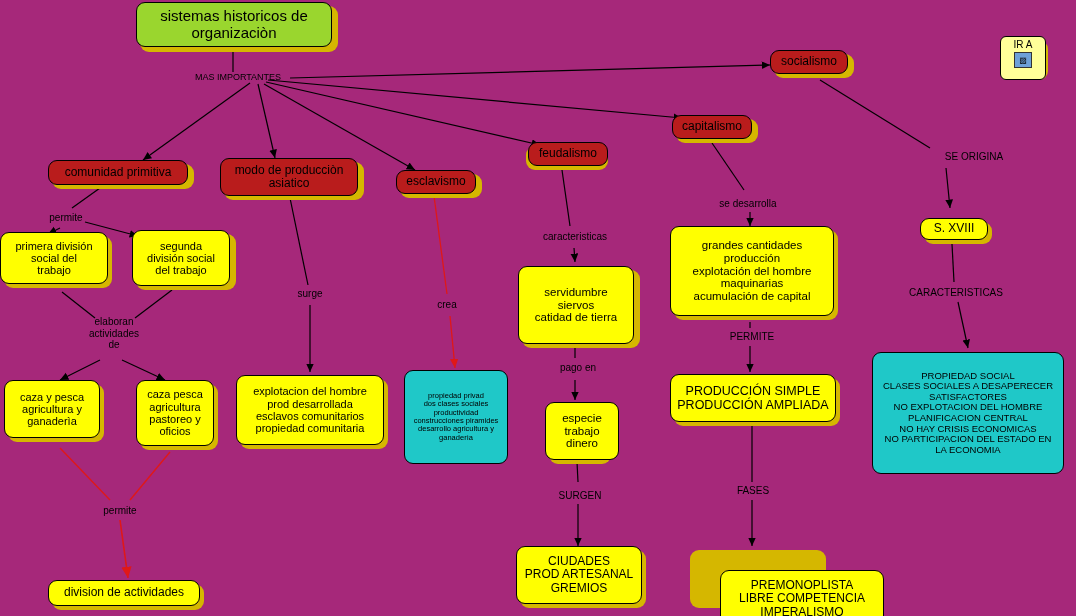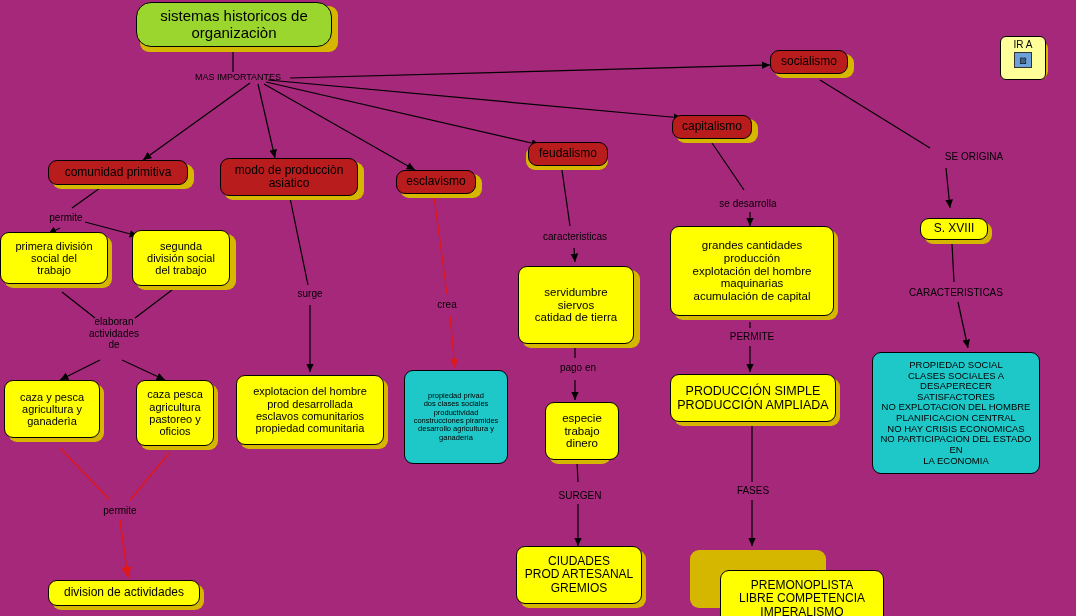--- a/index.html
+++ b/index.html
@@ -34,21 +34,21 @@
     align-items: center;
     justify-content: center;
     text-align: center;
     line-height: 1.12;
     white-space: pre-line;
     color: #000;
   }
   .node.green {
     background: #9ad62e;
     border: 1px solid #000;
-    border-radius: 15px;
+    border-radius: 9px;
   }
   .node.yellow {
     background: #ffff00;
     border: 1px solid #000;
     border-radius: 9px;
   }
   .node.cyan {
     background: #b91c1c;
     border: 1px solid #000;
     border-radius: 9px;
@@ -274,21 +274,21 @@
 LIBRE COMPETENCIA
 IMPERALISMO</div>
 
   <div class="label" style="left:926px; top:151px; width:96px; font-size:10px;">SE ORIGINA</div>
 
   <div class="shadow" style="left:924px; top:222px; width:68px; height:22px;"></div>
   <div class="node yellow" style="left:920px; top:218px; width:68px; height:22px; font-size:12px;">S. XVIII</div>
 
   <div class="label" style="left:897px; top:287px; width:118px; font-size:10px;">CARACTERISTICAS</div>
 
-  <div class="node teal" style="left:872px; top:352px; width:168px; height:122px; font-size:9.5px;">PROPIEDAD SOCIAL
+  <div class="node teal" style="left:872px; top:352px; width:192px; height:122px; font-size:9.5px;">PROPIEDAD SOCIAL
 CLASES SOCIALES A DESAPERECER
 SATISFACTORES
 NO EXPLOTACION DEL HOMBRE
 PLANIFICACION CENTRAL
 NO HAY CRISIS ECONOMICAS
 NO PARTICIPACION DEL ESTADO EN
 LA ECONOMIA</div>
 
   <div class="shadow" style="left:1004px; top:40px; width:44px; height:40px;"></div>
   <div class="ira" style="left:1000px; top:36px; width:44px; height:40px;">

